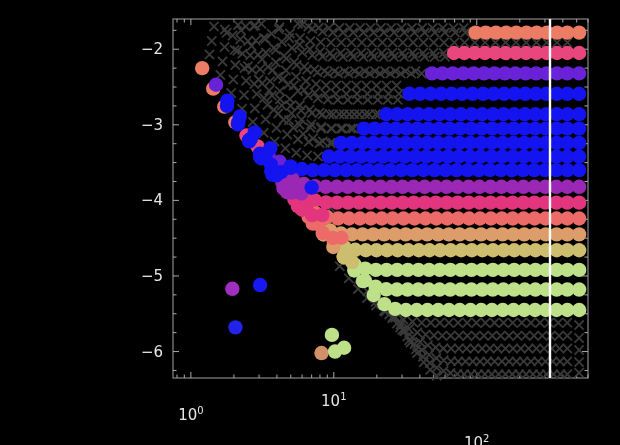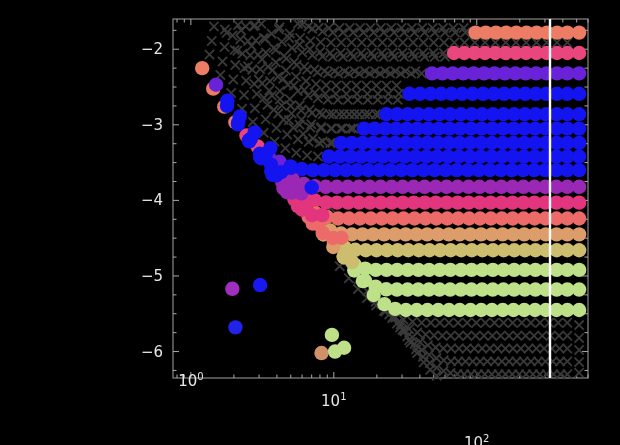--- a/index.html
+++ b/index.html
@@ -1002,18 +1002,18 @@
   </svg>
 
   <div id="ylabels">
       <div class="tick-label ytick-label" style="left: 121px; width: 42px; top: 49.2316px;">−2</div>
       <div class="tick-label ytick-label" style="left: 121px; width: 42px; top: 124.811px;">−3</div>
       <div class="tick-label ytick-label" style="left: 121px; width: 42px; top: 200.389px;">−4</div>
       <div class="tick-label ytick-label" style="left: 121px; width: 42px; top: 275.968px;">−5</div>
       <div class="tick-label ytick-label" style="left: 121px; width: 42px; top: 351.547px;">−6</div>
     </div>
   <div id="xlabels">
-      <div class="tick-label xtick-label" style="left: 190.86px; top: 374px; text-align: center;">10<sup>0</sup></div>
+      <div class="tick-label xtick-label" style="left: 190.86px; top: 408px; text-align: center;">10<sup>0</sup></div>
       <div class="tick-label xtick-label" style="left: 333.811px; top: 394px;">10<sup>1</sup></div>
       <div class="tick-label xtick-label" style="left: 476.762px; top: 394px; margin-top: 42px;">10<sup>2</sup></div>
     </div>
 
 </div>
 
 </body></html>

